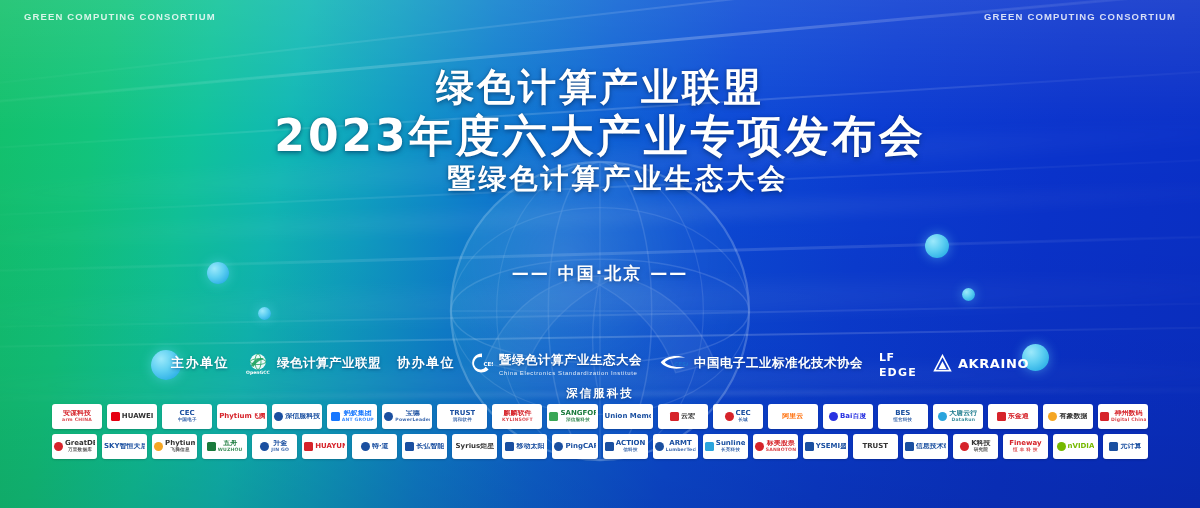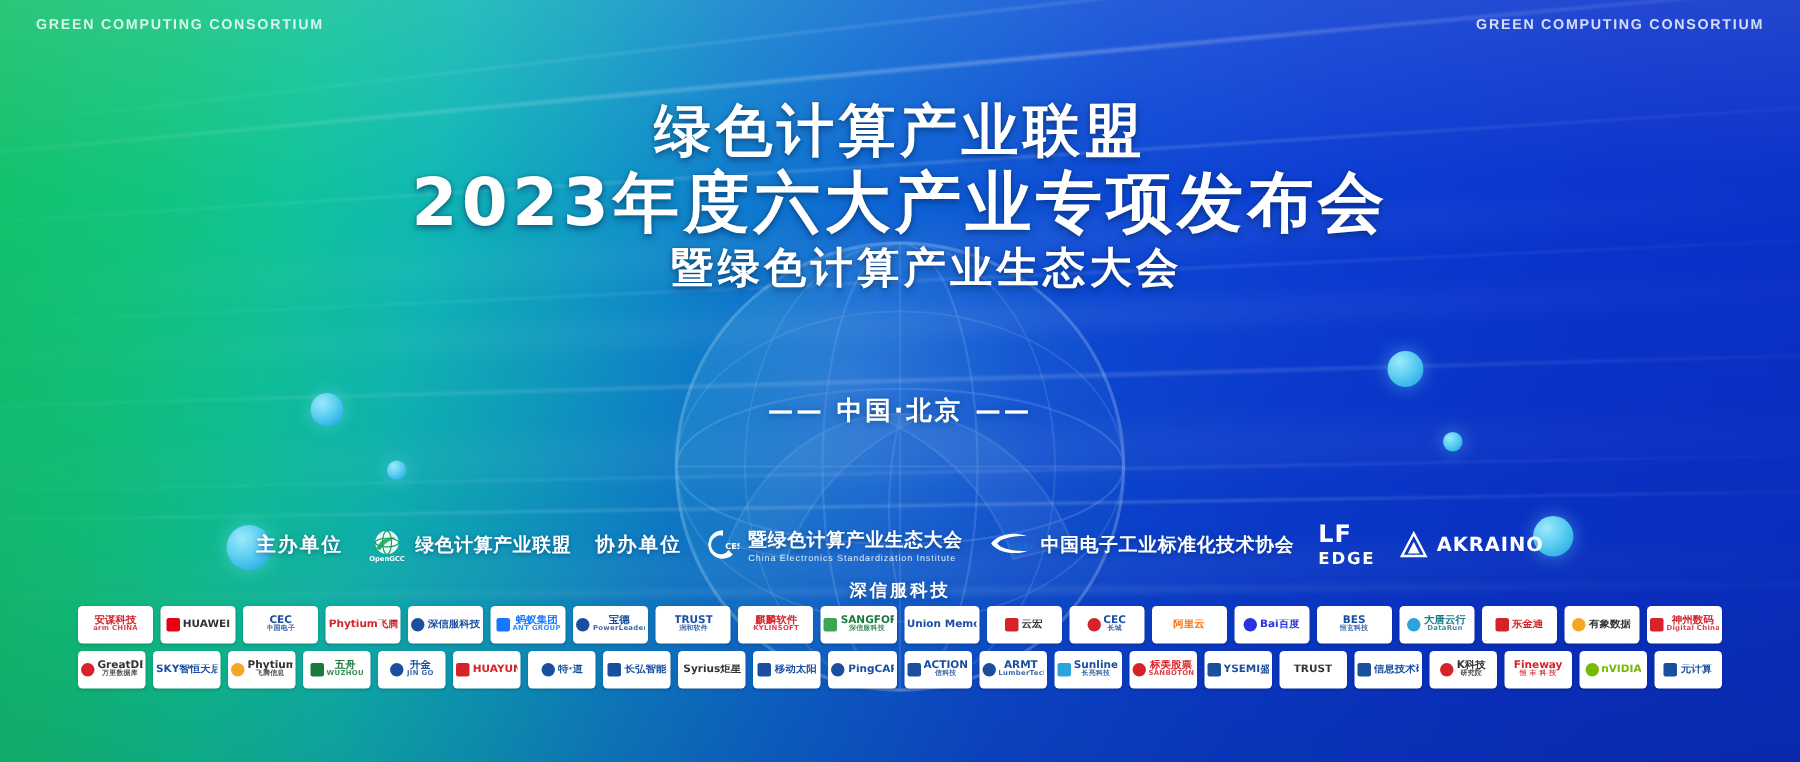--- a/index.html
+++ b/index.html
@@ -112,21 +112,21 @@
   }
   .org-en{
     color:rgba(255,255,255,.88);font-size:6px;letter-spacing:.6px;white-space:nowrap;
     display:block;margin-top:1px;
   }
   .mark{flex:0 0 auto;display:flex;align-items:center;justify-content:center;}
   .lfedge{
     color:#fff;font-weight:700;line-height:.95;text-align:left;
     font-family:"DejaVu Sans",sans-serif;
   }
-  .lfedge .l1{font-size:16px;letter-spacing:.5px;}
+  .lfedge .l1{font-size:11px;letter-spacing:.5px;}
   .lfedge .l2{font-size:11px;letter-spacing:1.2px;}
   .akraino{color:#fff;font-size:13px;font-weight:700;letter-spacing:.6px;font-family:"DejaVu Sans",sans-serif;}
 
   .joint-label{
     position:absolute;top:386px;left:0;width:1200px;text-align:center;
     color:#fff;font-size:11.5px;font-weight:700;letter-spacing:2px;
     font-family:"DejaVu Sans","Liberation Sans",sans-serif;
     text-shadow:0 1px 3px rgba(0,40,90,.5);
   }
 

